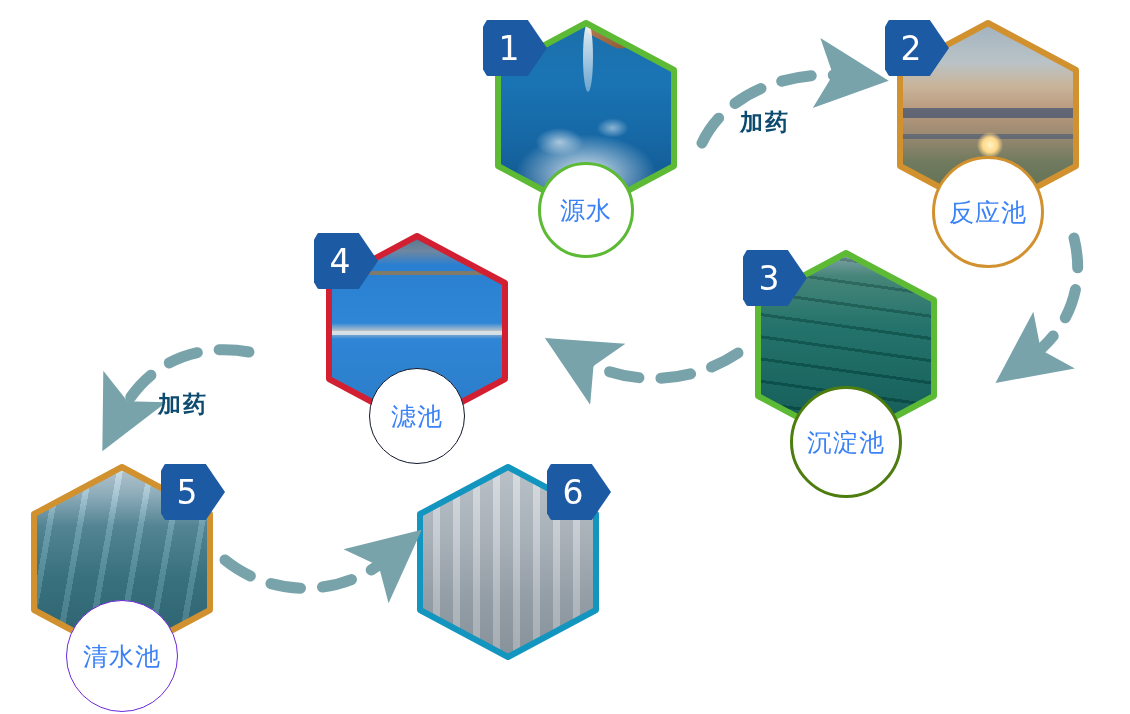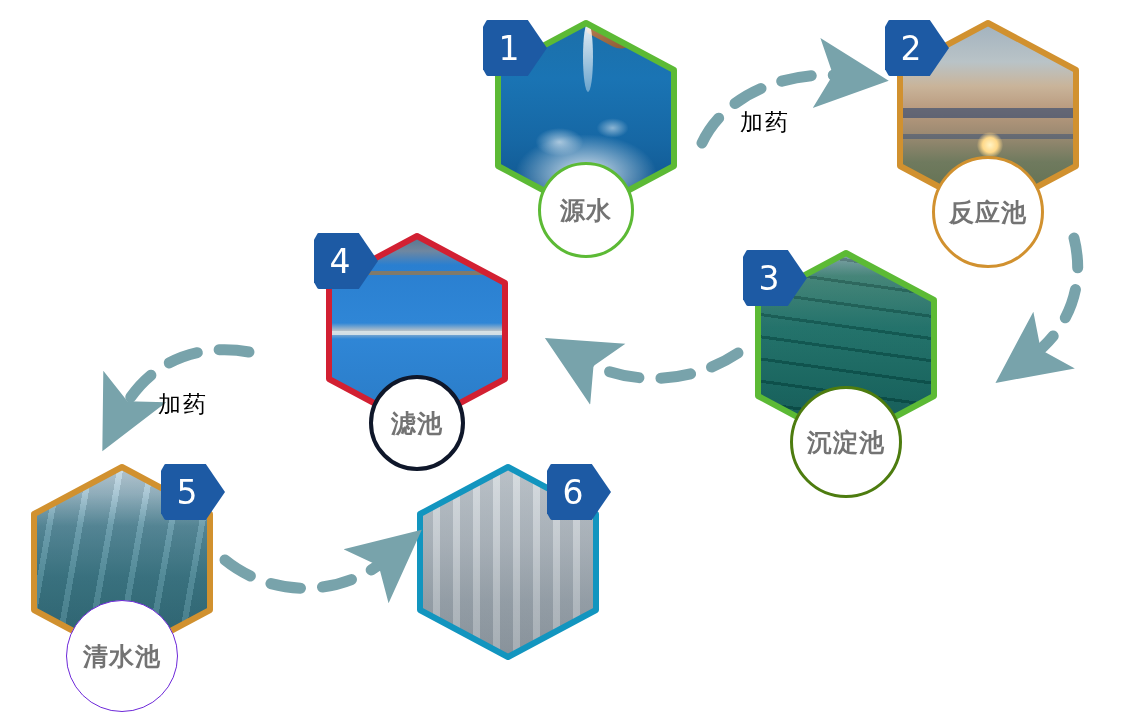--- a/index.html
+++ b/index.html
@@ -20,21 +20,21 @@
       border-radius:5px;}
   .badge .num{position:absolute;left:0;top:0;width:52px;height:56px;
       display:flex;align-items:center;justify-content:center;
       color:#ffffff;font-size:33px;font-weight:400;line-height:1;
       letter-spacing:0;}
 
   
   .labelcirc{position:absolute;z-index:7;width:96px;height:96px;border-radius:50%;
       background:#ffffff;display:flex;align-items:center;justify-content:center;
       box-sizing:border-box;}
-  .labelcirc span{font-size:25px;font-weight:700;color:#737373;
+  .labelcirc span{font-size:25px;font-weight:400;color:#3b82f6;
       letter-spacing:1px;white-space:nowrap;}
   .labelcirc.w3{width:112px;height:112px;align-items:center;}
   .labelcirc.w3 span{font-size:25px;}
 
   
   .ph{width:100%;height:100%;}
   .ph1{background:
       radial-gradient(ellipse 60% 32% at 50% 78%, rgba(255,255,255,.85) 0%, rgba(255,255,255,0) 62%),
       radial-gradient(ellipse 18% 10% at 36% 62%, rgba(255,255,255,.6) 0%, rgba(255,255,255,0) 70%),
       radial-gradient(ellipse 12% 7% at 64% 55%, rgba(255,255,255,.5) 0%, rgba(255,255,255,0) 70%),
@@ -58,21 +58,21 @@
       linear-gradient(180deg,#4d6d86 0%,#6f87a0 10%,#2a7fd0 17%,#2f86d6 46%,#b9c2c8 50%,#2f86d6 54%,#2a7ac4 100%);}
   .ph4 .beam{position:absolute;left:0;width:100%;height:4px;background:rgba(220,228,232,.9);}
   .ph5{background:
       repeating-linear-gradient(100deg, rgba(255,255,255,.10) 0px, rgba(255,255,255,.10) 6px, rgba(0,0,0,.10) 6px, rgba(0,0,0,.10) 30px),
       linear-gradient(180deg,#cfe0ea 0%,#9fc0cf 16%,#5d93a4 32%,#3f7d8c 58%,#2f6a78 100%);}
   .ph6{background:
       repeating-linear-gradient(90deg, rgba(255,255,255,.22) 0px, rgba(255,255,255,.22) 7px, rgba(120,130,140,.22) 7px, rgba(120,130,140,.22) 20px),
       linear-gradient(180deg,#cdd4d9 0%,#b4bcc3 40%,#9aa4ac 70%,#8b959d 100%);}
 
   
-  .arrowlabel{position:absolute;font-size:23px;font-weight:400;color:#000000;
+  .arrowlabel{position:absolute;font-size:23px;font-weight:700;color:#0c4a6e;
       letter-spacing:2px;white-space:nowrap;z-index:3;}
 
   .arrows{position:absolute;left:0;top:0;width:1130px;height:714px;z-index:2;
       pointer-events:none;}
 </style>
 </head>
 <body>
 
 <div id="stage">
 
@@ -187,21 +187,21 @@
             <div class="beam" style="top:50%;"></div>
           </div>
         </foreignObject>
         <polygon points="95,5 183,52 183,148 95,195 7,148 7,52" fill="none" stroke="#d22032" stroke-width="6" stroke-linejoin="round"></polygon>
       </svg>
     </div>
     <div class="badge" style="left:-8px;top:2px;">
       <div class="bg"></div>
       <div class="num">4</div>
     </div>
-    <div class="labelcirc" style="left:47px;top:144px;border:4px solid #0f172a;">
+    <div class="labelcirc" style="left:47px;top:137px;border:1px solid #0f172a;">
       <span>滤池</span>
     </div>
   </div>
 
   <div class="node" style="left:27px;top:462px;">
     <div class="hexwrap">
       <svg width="190" height="200" viewBox="0 0 190 200">
         <defs>
           <clipPath id="hx5">
               <polygon points="95,5 183,52 183,148 95,195 7,148 7,52"></polygon>

